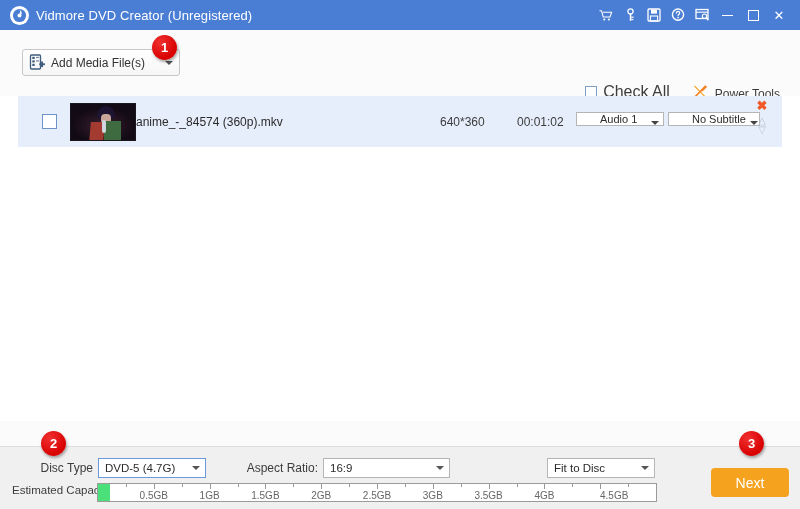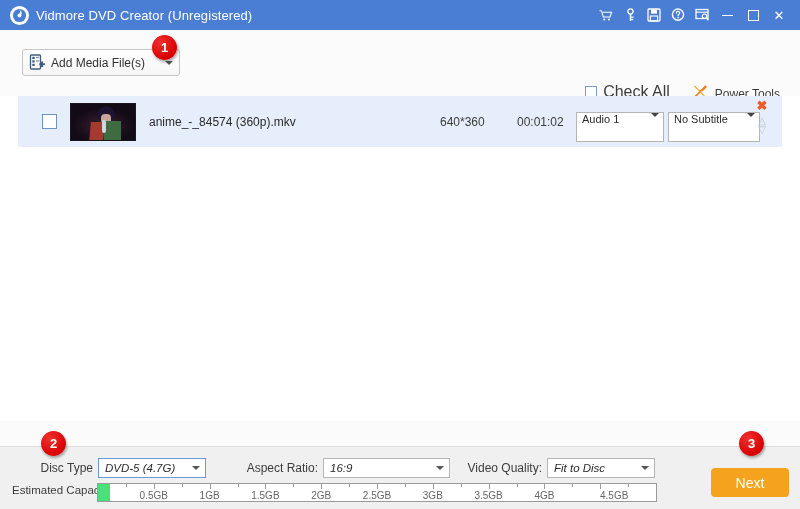--- a/index.html
+++ b/index.html
@@ -223,46 +223,45 @@
   }
   .thumb .t-body-r {
     position:absolute; left:33px; top:17px; width:17px; height:21px;
     background:#3f6b41;
   }
   .thumb .t-mic {
     position:absolute; left:31px; top:16px; width:4px; height:13px;
     background:#cfd6e0; border-radius:2px;
   }
   .file-name {
-    margin-left: 13px;
     font-size: 12px;
     color: #2b2b2b;
     white-space: nowrap;
   }
   .col-res {
     position: absolute;
     left: 422px;
     font-size: 12px;
     color: #3c3c3c;
   }
   .col-dur {
     position: absolute;
     left: 499px;
     font-size: 12px;
     color: #3c3c3c;
   }
   .sel {
     position: absolute;
-    height: 30px;
+    height: 14px;
     border: 1px solid #b5b5b5;
     background: #ffffff;
     box-sizing: border-box;
     display: flex;
-    align-items: flex-start;
-    padding: 0 4px 0 5px;
+    align-items: flex-end;
+    padding: 0 4px 0 23px;
     font-size: 11px;
     color: #2b2b2b;
     cursor: pointer;
   }
   .sel .sel-text { flex: 1; white-space: nowrap; }
   .sel .caret { border-top-color:#444; }
   .sel-audio { left: 558px; top: 16px; width: 88px; }
   .sel-sub   { left: 650px; top: 16px; width: 92px; }
 
   .row-actions {
@@ -317,21 +316,21 @@
     height: 20px;
     background: #ffffff;
     box-sizing: border-box;
     display: flex;
     align-items: center;
     padding: 0 5px 0 6px;
     font-size: 11.5px;
     color: #2b2b2b;
     cursor: pointer;
   }
-  .sel2 .sel-text { flex: 1; white-space: nowrap; font-style: italic; }
+  .sel2 .sel-text { flex: 1; white-space: nowrap; }
   .sel-disctype { left: 98px; top: 1px; width: 108px; border: 1px solid #6a9bd8; }
   .sel-aspect   { left: 323px; top: 1px; width: 127px; border: 1px solid #b5b5b5; justify-content: flex-end; }
   .sel-quality  { left: 547px; top: 1px; width: 108px; border: 1px solid #b5b5b5; }
 
   .cap-label {
     position: absolute;
     left: 12px; top: 37px;
     font-size: 11.5px;
     color: #3c3c3c;
   }
@@ -522,21 +521,20 @@
         <span class="sel-text">DVD-5 (4.7G)</span>
         <span class="caret"></span>
       </span>
 
       <span class="lbl lbl-aspect">Aspect Ratio:</span>
       <span class="sel2 sel-aspect">
         <span class="sel-text">16:9</span>
         <span class="caret"></span>
       </span>
 
-      <span class="lbl lbl-quality">Video Quality:</span>
       <span class="sel2 sel-quality">
         <span class="sel-text">Fit to Disc</span>
         <span class="caret"></span>
       </span>
     </div>
 
     <span class="cap-label">Estimated Capacity:</span>
     <div class="cap-bar">
       <div class="cap-fill" id="cap-fill" style="width: 2.2%;"></div>
       <div id="cap-ticks">

